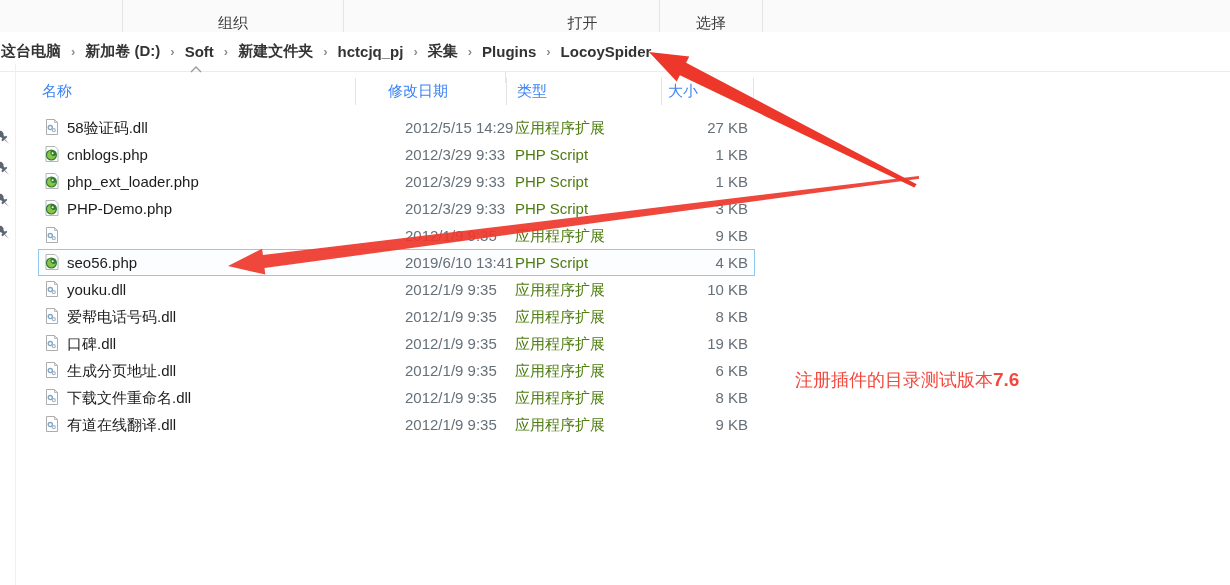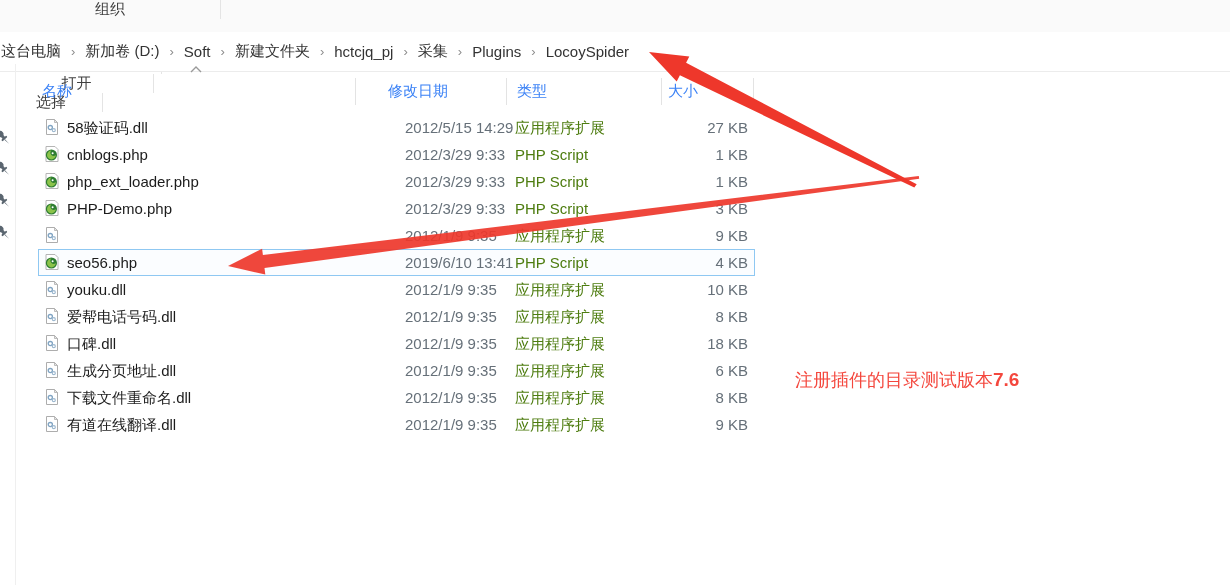--- a/index.html
+++ b/index.html
@@ -2,35 +2,35 @@
 <html><head>
 <meta charset="utf-8">
 <style>
   * { margin:0; padding:0; box-sizing:border-box; }
   html,body { width:1230px; height:585px; background:#ffffff; overflow:hidden;
               font-family:"Liberation Sans", sans-serif; }
   body { position:relative; }
 
   
   .ribbon { position:absolute; left:0; top:0; width:1230px; height:48px;
-            background:#fafafa; border-bottom:1px solid #dedede; display:flex;flex-direction:column; }
+            background:#fafafa; border-bottom:1px solid #dedede; display:flex; }
   .ribbon-seg { height:100%; border-right:1px solid #e4e4e4;
                 display:flex; align-items:center; justify-content:center; }
   .ribbon-seg.s0 { width:123px; }
   .ribbon-seg.s1 { width:221px; }
   .ribbon-seg.s2 { width:162px;margin-top:36px; }
   .ribbon-seg.s3 { width:154px; }
   .ribbon-seg.s4 { width:103px; }
   .ribbon-seg.s5 { flex:1; border-right:none; }
   .ribbon-label { font-size:15px; color:#3f3f3f; cursor:default; }
 
   
   .crumbbar { position:absolute; left:0; top:32px; width:1230px; height:40px;
               background:#fff; border-bottom:1px solid #ececec;
-              display:flex; align-items:center; }
+              display:flex; align-items:center;font-weight:bold; }
   .bc-item { font-size:15px; color:#333; padding:0 4px; white-space:nowrap; cursor:default; }
   .bc-item:first-child { margin-left:-3px; }
   .bc-sep  { font-size:13px; color:#8d8d8d; padding:0 6px; }
 
   
   .pane-divider { position:absolute; left:15px; top:64px; width:1px; height:521px;
                   background:#efefef; }
 
   .colheaders { position:absolute; left:0; top:76px; width:1230px; height:30px; }
   .colhead { position:absolute; top:0; height:30px; line-height:30px;
@@ -234,21 +234,21 @@
   <svg width="16" height="16" viewBox="0 0 16 16">
     <path d="M2.5 0.5 h8 l3 3 v12 h-11 z" fill="#ffffff" stroke="#adadad" stroke-width="1"></path>
     <path d="M10.5 0.5 v3 h3 z" fill="#e8e8e8" stroke="#adadad" stroke-width="0.8"></path>
     <circle cx="6.3" cy="8.6" r="2.1" fill="none" stroke="#7fa3c2" stroke-width="1.3"></circle>
     <circle cx="9.8" cy="11.2" r="1.5" fill="none" stroke="#9db8cf" stroke-width="1.2"></circle>
   </svg>
 </span>
     <span class="fname">口碑.dll</span>
     <span class="fdate">2012/1/9 9:35</span>
     <span class="ftype">应用程序扩展</span>
-    <span class="fsize">18 KB</span>
+    <span class="fsize">19 KB</span>
   </div>
     <div class="row">
     <span class="ficon">
   <svg width="16" height="16" viewBox="0 0 16 16">
     <path d="M2.5 0.5 h8 l3 3 v12 h-11 z" fill="#ffffff" stroke="#adadad" stroke-width="1"></path>
     <path d="M10.5 0.5 v3 h3 z" fill="#e8e8e8" stroke="#adadad" stroke-width="0.8"></path>
     <circle cx="6.3" cy="8.6" r="2.1" fill="none" stroke="#7fa3c2" stroke-width="1.3"></circle>
     <circle cx="9.8" cy="11.2" r="1.5" fill="none" stroke="#9db8cf" stroke-width="1.2"></circle>
   </svg>
 </span>

